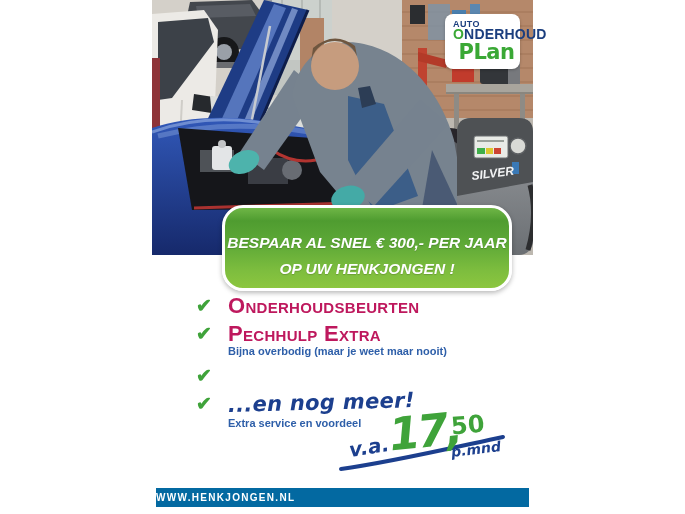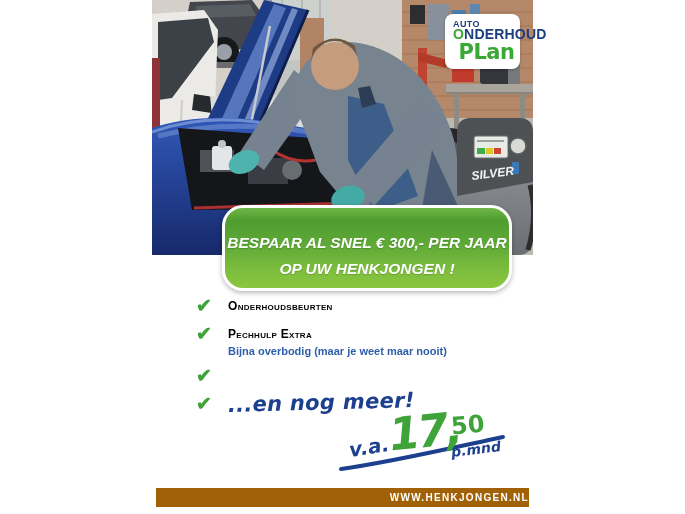--- a/index.html
+++ b/index.html
@@ -27,43 +27,43 @@
           background:linear-gradient(180deg,#6fb646 0%,#4f9c30 16%,#5ea937 45%,#7dbd3e 78%,#8cc63f 100%);
           box-shadow:0 2px 5px rgba(0,0,0,.28);text-align:center;color:#ffffff;
           font-weight:800;font-style:italic;font-size:15.5px;line-height:26px;padding-top:22px;
           text-shadow:0 1px 1px rgba(0,0,0,.18);margin-left:28px;}
 
   
   .checklist{position:absolute;left:44px;top:296px;width:310px;}
   .item{display:flex;align-items:flex-start;margin-bottom:8px;}
   .check{width:24px;margin-right:8px;font-size:19px;line-height:20px;font-weight:bold;
          color:#3fa33a;flex:0 0 24px;}
-  .item-title{font-size:12px;line-height:20px;font-weight:800;color:#000000;
+  .item-title{font-size:22px;line-height:20px;font-weight:800;color:#be185d;
               font-variant:small-caps;letter-spacing:.3px;}
   .item-title.script{font-variant:normal;font-style:italic;font-size:21px;line-height:22px;
                      font-family:"DejaVu Sans",sans-serif;color:#1c3f8e;transform:rotate(-1.5deg);
                      transform-origin:left bottom;display:inline-block;}
   .item-sub{font-size:11px;line-height:14px;font-weight:bold;color:#2e5fa9;}
 
   
   .price{position:absolute;left:185px;top:411px;width:172px;height:64px;z-index:6;
          font-family:"DejaVu Sans",sans-serif;}
   .price .swoosh{position:absolute;left:0;top:0;}
   .price-prefix{position:absolute;left:12px;top:24px;font-size:20px;font-weight:800;font-style:italic;
                 color:#1c3f8e;transform:rotate(-9deg);}
   .price-amount{position:absolute;left:52px;top:-6px;font-size:45px;font-weight:800;font-style:italic;
                 color:#3fa33a;transform:rotate(-6deg);letter-spacing:-3px;}
   .price-cents{position:absolute;left:114px;top:0px;font-size:24px;font-weight:800;color:#3fa33a;
                transform:rotate(-5deg);}
   .price-suffix{position:absolute;left:114px;top:30px;font-size:14px;font-weight:800;font-style:italic;
                 color:#1c3f8e;transform:rotate(-7deg);}
 
   
-  .footer-bar{position:absolute;left:4px;top:488px;width:373px;height:19px;background:#a16207;
-              color:#ffffff;text-align:right;font-size:10px;font-weight:bold;letter-spacing:1.3px;
+  .footer-bar{position:absolute;left:4px;top:488px;width:373px;height:19px;background:#0369a1;
+              color:#ffffff;text-align:left;font-size:10px;font-weight:bold;letter-spacing:1.3px;
               line-height:19px;}
 </style>
 </head>
 <body>
 
 <div class="stage">
   <div class="flyer">
 
     <div class="photo">
       <svg width="381" height="255" viewBox="0 0 381 255">
@@ -243,20 +243,21 @@
       </div>
       <div class="item">
         <div class="check">✔</div>
         <div>
         </div>
       </div>
       <div class="item">
         <div class="check">✔</div>
         <div>
           <div class="item-title script">...en nog meer!</div>
+          <div class="item-sub">Extra service en voordeel</div>
         </div>
       </div>
     </div>
 
     <div class="price">
       <svg class="swoosh" width="172" height="64" viewBox="0 0 172 64">
         <path d="M4,58 C50,52 110,38 166,26" stroke="#1c3f8e" stroke-width="4" fill="none" stroke-linecap="round"></path>
       </svg>
       <span class="price-prefix">v.a.</span>
       <span class="price-amount">17,</span>

